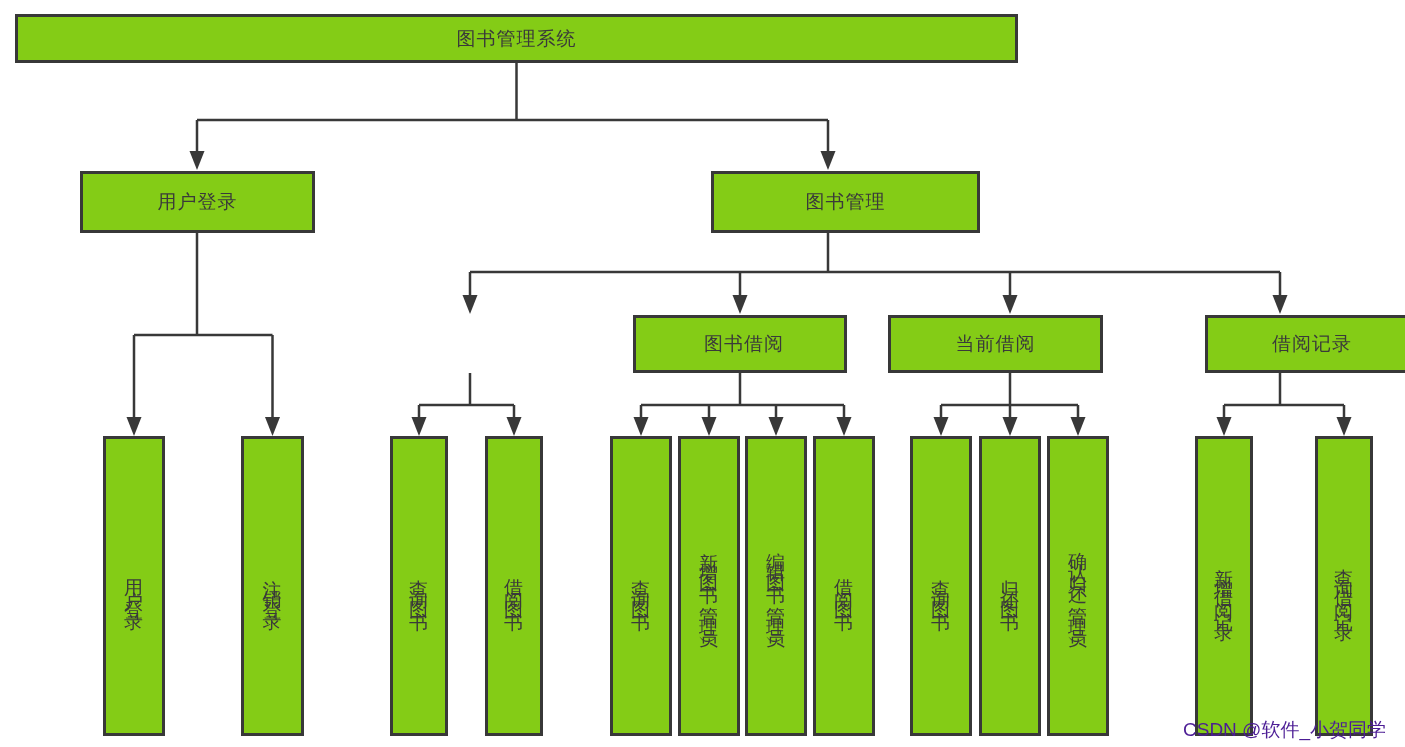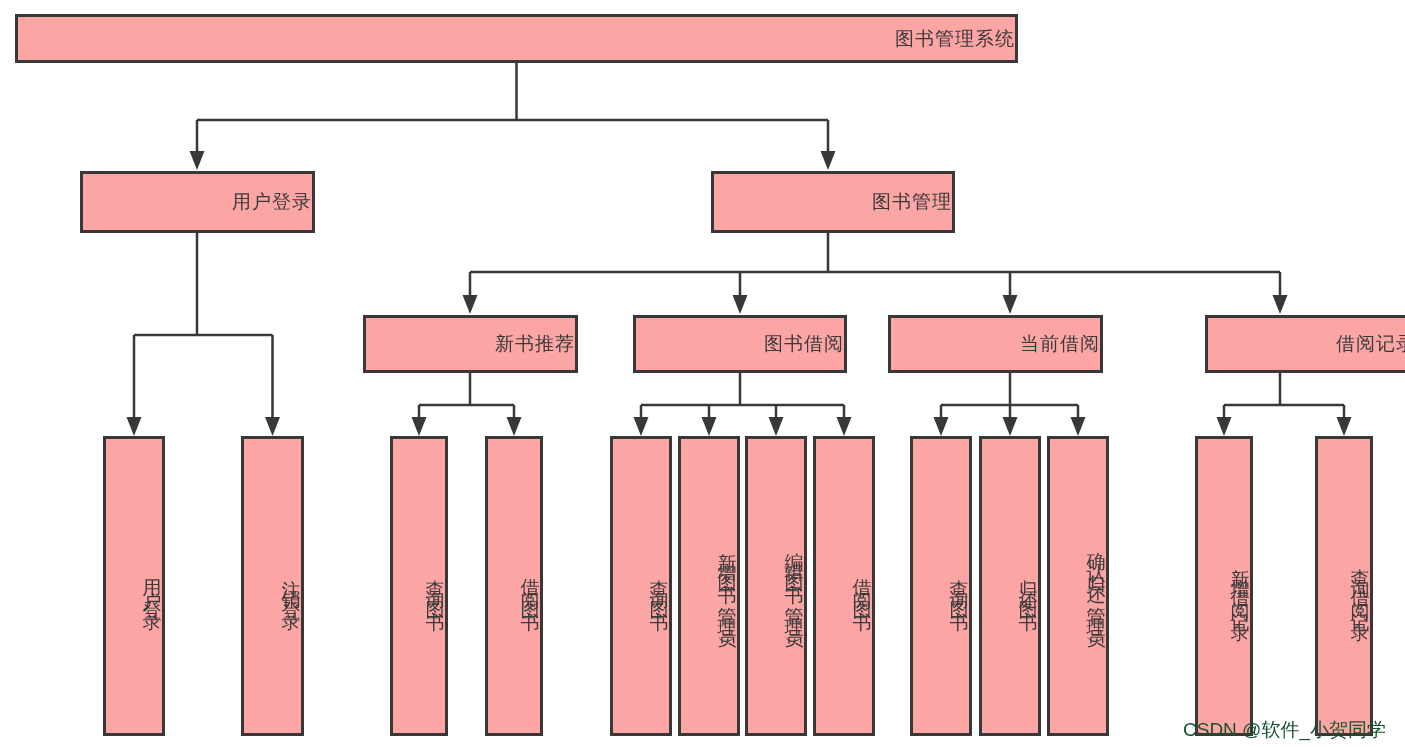--- a/index.html
+++ b/index.html
@@ -18,24 +18,24 @@
   .connectors {
     position: absolute;
     left: 0;
     top: 0;
     z-index: 1;
   }
   .node {
     position: absolute;
     box-sizing: border-box;
     border: 3px solid #383838;
-    background: #fca5a5;
+    background: #84cc16;
     display: flex;
     align-items: center;
-    justify-content: flex-end;
+    justify-content: center;
     z-index: 2;
   }
   .hlabel {
     font-size: 19px;
     color: #3a3a3a;
     letter-spacing: 1px;
     white-space: nowrap;
   }
   .vnode {
     top: 436px;
@@ -47,21 +47,21 @@
     font-size: 19px;
     letter-spacing: 11px;
     line-height: 1;
     color: #3a3a3a;
   }
   .watermark {
     position: absolute;
     left: 1183px;
     top: 717px;
     font-size: 19px;
-    color: #14532d;
+    color: #4c1d95;
     white-space: nowrap;
     z-index: 5;
   }
 </style>
 </head>
 <body>
 
 <div class="canvas">
 
   <svg class="connectors" width="1405" height="747">
@@ -111,27 +111,24 @@
     </g>
   </svg>
 
   <div class="node" style="left:15px; top:14px; width:1003px; height:49px;">
     <span class="hlabel">图书管理系统</span>
   </div>
 
   <div class="node" style="left:80px; top:171px; width:235px; height:62px;">
     <span class="hlabel">用户登录</span>
   </div>
-  <div class="node" style="left:711px; top:171px; width:244px; height:62px;">
+  <div class="node" style="left:711px; top:171px; width:269px; height:62px;">
     <span class="hlabel">图书管理</span>
   </div>
 
-  <div class="node" style="left:363px; top:315px; width:215px; height:58px;">
-    <span class="hlabel">新书推荐</span>
-  </div>
   <div class="node" style="left:633px; top:315px; width:214px; height:58px;padding-left:8px;">
     <span class="hlabel">图书借阅</span>
   </div>
   <div class="node" style="left:888px; top:315px; width:215px; height:58px;">
     <span class="hlabel">当前借阅</span>
   </div>
   <div class="node" style="left:1173px; top:315px; width:214px; height:58px;margin-left:32px;">
     <span class="hlabel">借阅记录</span>
   </div>
 

